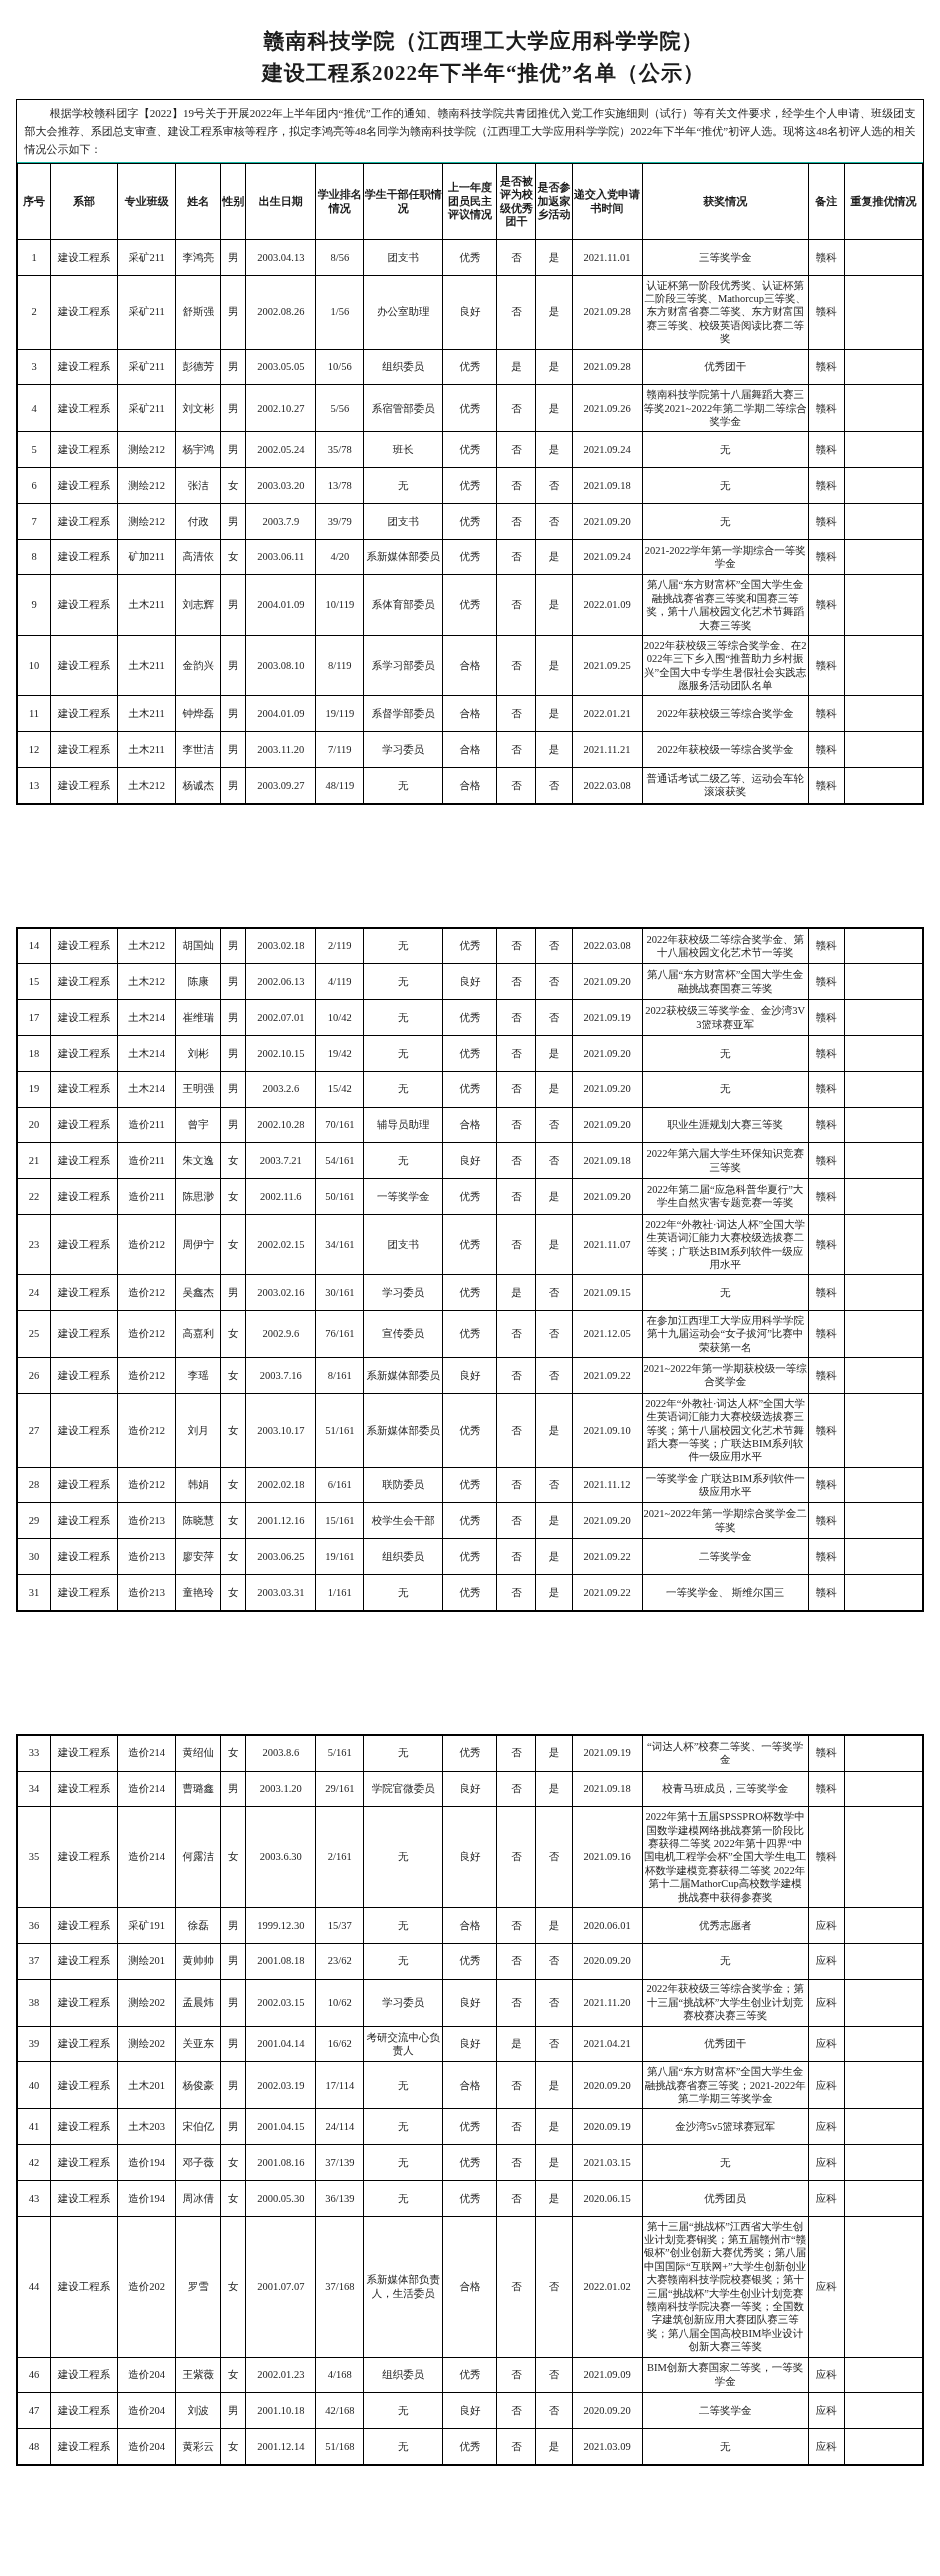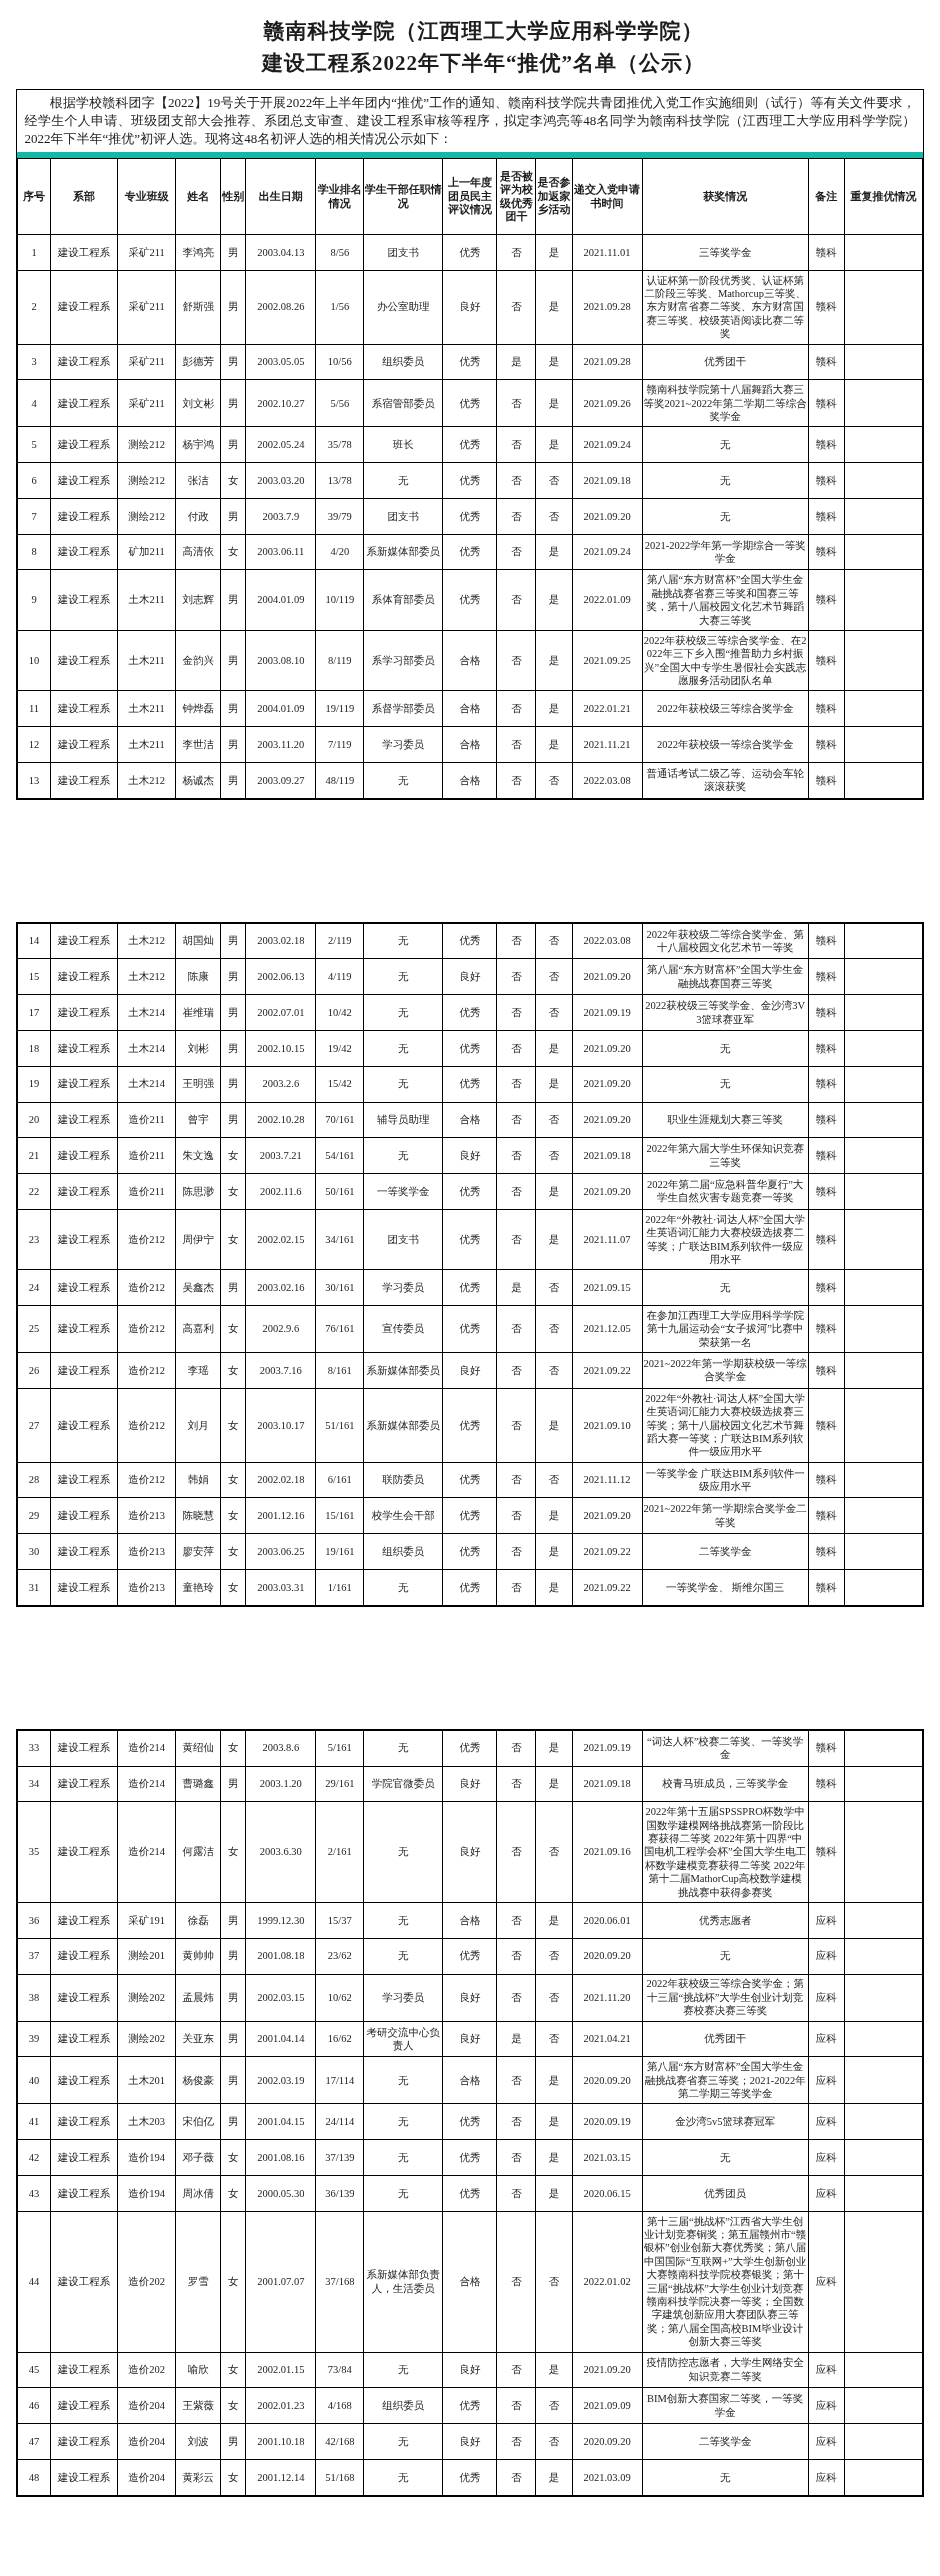--- a/index.html
+++ b/index.html
@@ -4,28 +4,28 @@
 <style>
   html,body{margin:0;padding:0;}
   body{
     width:940px;
     background:#ffffff;
     color:#1c1c1c;
     font-family:"Liberation Serif","DejaVu Serif",serif;
     -webkit-font-smoothing:antialiased;
   }
   .sheet{width:940px;}
-  .titleblock{text-align:center;margin-top:15px;margin-bottom:9.6px;padding-left:27px;}
+  .titleblock{text-align:center;margin-top:25px;margin-bottom:9.6px;padding-left:27px;}
   .title-line{font-weight:bold;font-size:21px;line-height:32px;letter-spacing:1px;}
   .page{margin:0 16px;border:1.9px solid #000;}
   .page + .pagebreak{background:#fff;}
   .pagebreak{height:122px;}
   .intro{
-    font-size:13px;line-height:18px;padding:4.8px 7.6px 3.8px 7.6px;
-    border-bottom:6px solid #14b8a6;text-align:justify;
+    font-size:11px;line-height:18px;padding:4.8px 7.6px 3.8px 7.6px;
+    border-bottom:1px solid #14b8a6;text-align:justify;
   }
   .intro .indent{display:inline-block;width:25px;}
   table.roster{
     width:100%;border-collapse:collapse;table-layout:fixed;
   }
   table.roster th, table.roster td{
     border:1px solid #000;
     font-size:10.5px;line-height:13.4px;
     text-align:center;vertical-align:middle;
     padding:2.9px 1px;
@@ -852,37 +852,20 @@
             <td class="c7">系新媒体部负责人，生活委员</td>
             <td class="c8">合格</td>
             <td class="c9">否</td>
             <td class="c10">否</td>
             <td class="c11">2022.01.02</td>
             <td class="c12">第十三届“挑战杯”江西省大学生创业计划竞赛铜奖；第五届赣州市“赣银杯”创业创新大赛优秀奖；第八届中国国际“互联网+”大学生创新创业大赛赣南科技学院校赛银奖；第十三届“挑战杯”大学生创业计划竞赛赣南科技学院决赛一等奖；全国数字建筑创新应用大赛团队赛三等奖；第八届全国高校BIM毕业设计创新大赛三等奖</td>
             <td class="c13">应科</td>
             <td class="c14"></td>
           </tr>
           <tr>
-            <td class="c0">45</td>
-            <td class="c1">建设工程系</td>
-            <td class="c2">造价202</td>
-            <td class="c3">喻欣</td>
-            <td class="c4">女</td>
-            <td class="c5">2002.01.15</td>
-            <td class="c6">73/84</td>
-            <td class="c7">无</td>
-            <td class="c8">良好</td>
-            <td class="c9">否</td>
-            <td class="c10">是</td>
-            <td class="c11">2021.09.20</td>
-            <td class="c12">疫情防控志愿者，大学生网络安全知识竞赛二等奖</td>
-            <td class="c13">应科</td>
-            <td class="c14"></td>
-          </tr>
-          <tr>
             <td class="c0">46</td>
             <td class="c1">建设工程系</td>
             <td class="c2">造价204</td>
             <td class="c3">王紫薇</td>
             <td class="c4">女</td>
             <td class="c5">2002.01.23</td>
             <td class="c6">4/168</td>
             <td class="c7">组织委员</td>
             <td class="c8">优秀</td>
             <td class="c9">否</td>

